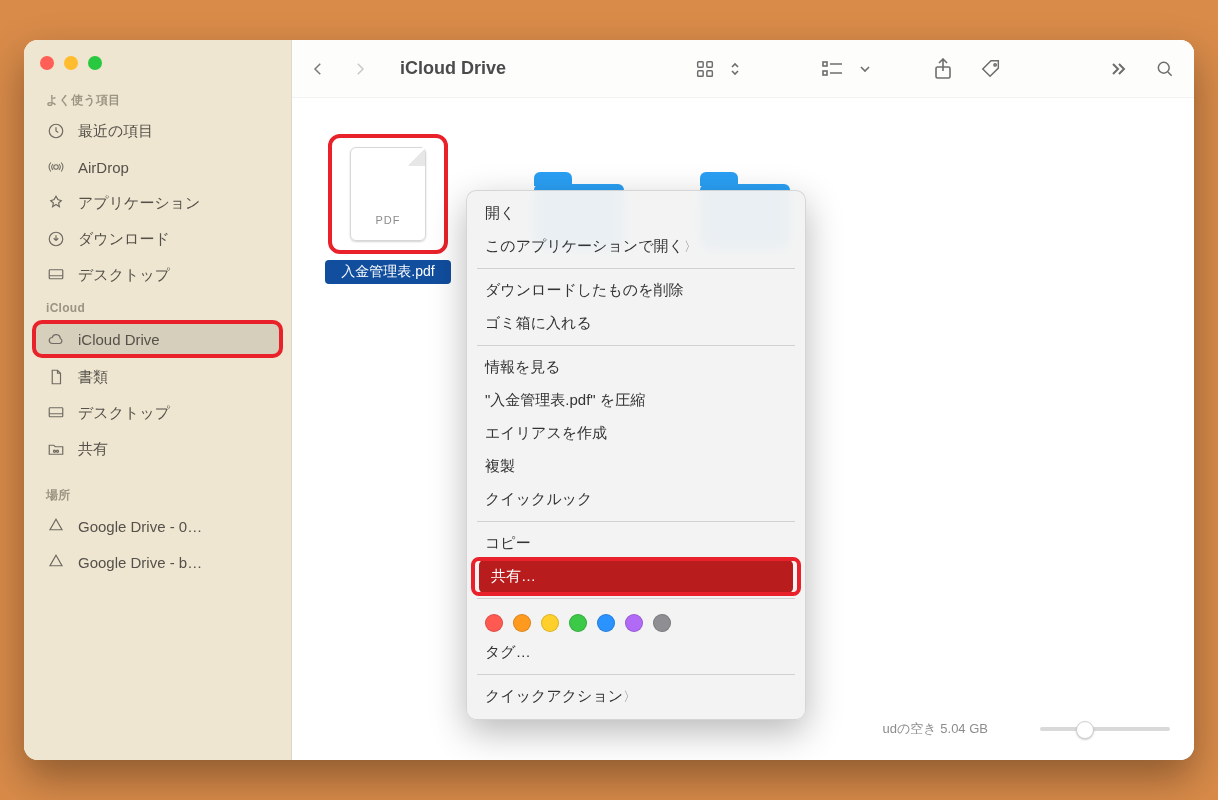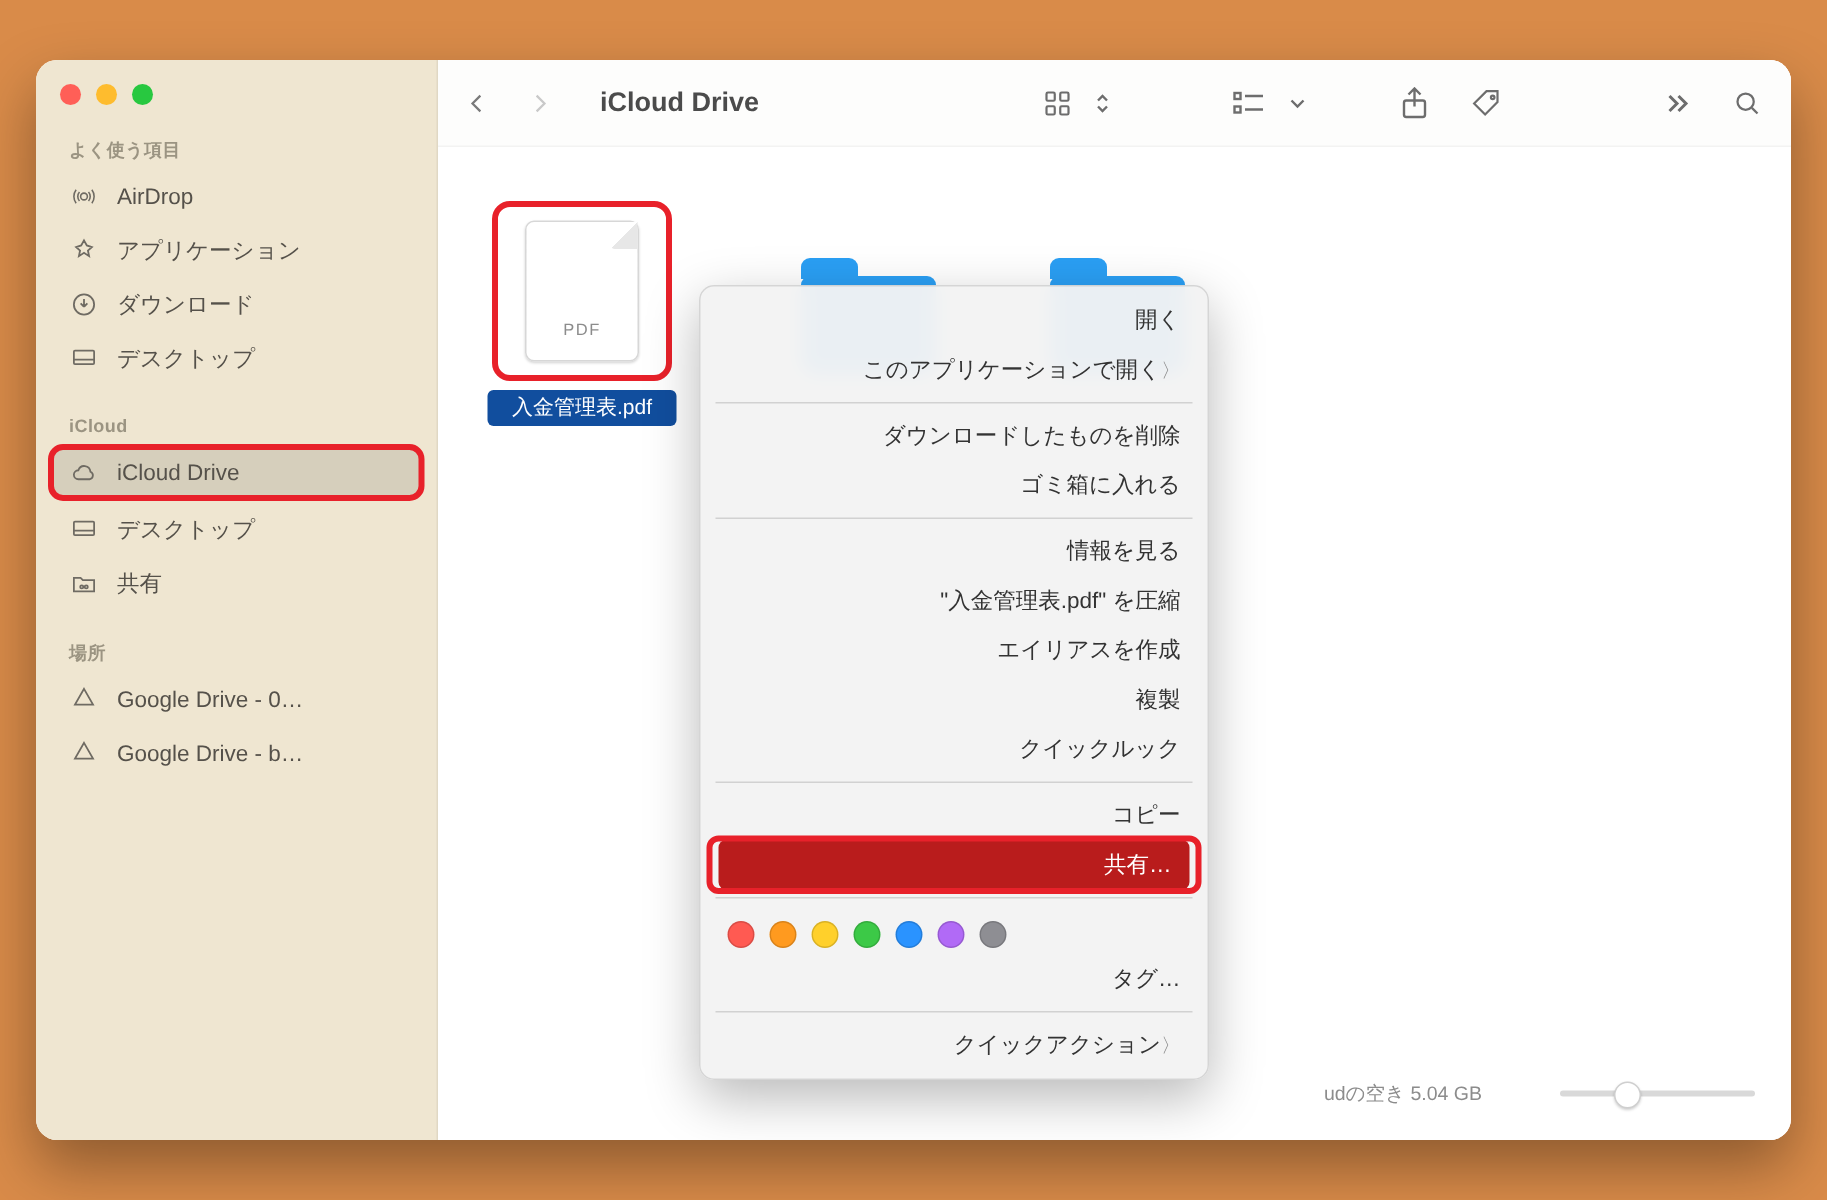--- a/index.html
+++ b/index.html
@@ -190,21 +190,21 @@
     background: rgba(243,243,243,0.96);
     border: 1px solid rgba(0,0,0,0.12);
     border-radius: 10px;
     box-shadow: 0 12px 36px rgba(0,0,0,0.28);
     padding: 6px 0;
     backdrop-filter: blur(6px);
   }
   .ctx-item {
     display:flex;
     align-items:center;
-    justify-content:flex-end;
+    justify-content:flex-start;
     padding: 7px 18px;
     font-size: 15px;
     color:#333;
   }
   .ctx-item.selected {
     background:#b91c1c;
     color:#fff;
     border-radius:5px;
     margin: 0 6px;
     padding: 7px 12px;
@@ -273,20 +273,29 @@
     <div class="traffic">
       <div class="dot red"></div>
       <div class="dot yellow"></div>
       <div class="dot green"></div>
     </div>
 
     <div class="section-title">よく使う項目</div>
 
     <div class="side-item">
       <span class="icn">
+        <svg width="18" height="18" viewBox="0 0 24 24" fill="none" stroke="currentColor" stroke-width="1.6">
+            <circle cx="12" cy="12" r="9"></circle>
+            <path d="M12 7v5l3 2"></path>
+          </svg>
+      </span>
+      <span>最近の項目</span>
+    </div>
+    <div class="side-item">
+      <span class="icn">
         <svg width="18" height="18" viewBox="0 0 24 24" fill="none" stroke="currentColor" stroke-width="1.4">
             <circle cx="12" cy="12" r="3"></circle>
             <path d="M5 18a10 10 0 0 1 0-12M19 6a10 10 0 0 1 0 12M8 16a6 6 0 0 1 0-8M16 8a6 6 0 0 1 0 8"></path>
           </svg>
       </span>
       <span>AirDrop</span>
     </div>
     <div class="side-item">
       <span class="icn">
         <svg width="18" height="18" viewBox="0 0 24 24" fill="none" stroke="currentColor" stroke-width="1.6">
@@ -307,29 +316,38 @@
     <div class="side-item">
       <span class="icn">
         <svg width="18" height="18" viewBox="0 0 24 24" fill="none" stroke="currentColor" stroke-width="1.6">
             <rect x="3" y="5" width="18" height="12" rx="1"></rect>
             <path d="M3 13h18"></path>
           </svg>
       </span>
       <span>デスクトップ</span>
     </div>
 
-    <div class="section-title" style="margin-top:12px">iCloud</div>
+    <div class="section-title" style="">iCloud</div>
 
     <div class="side-item active highlight-red" style="padding:5px 10px;">
       <span class="icn">
         <svg width="18" height="18" viewBox="0 0 24 24" fill="none" stroke="currentColor" stroke-width="1.6">
             <path d="M7 18a4 4 0 0 1 0-8 5.5 5.5 0 0 1 10.7 1.3A3.5 3.5 0 0 1 17 18z"></path>
           </svg>
       </span>
       <span>iCloud Drive</span>
+    </div>
+    <div class="side-item">
+      <span class="icn">
+        <svg width="18" height="18" viewBox="0 0 24 24" fill="none" stroke="currentColor" stroke-width="1.6">
+            <path d="M7 3h7l4 4v14H7z"></path>
+            <path d="M14 3v4h4"></path>
+          </svg>
+      </span>
+      <span>書類</span>
     </div>
     <div class="side-item">
       <span class="icn">
         <svg width="18" height="18" viewBox="0 0 24 24" fill="none" stroke="currentColor" stroke-width="1.6">
             <rect x="3" y="5" width="18" height="12" rx="1"></rect>
             <path d="M3 13h18"></path>
           </svg>
       </span>
       <span>デスクトップ</span>
     </div>

